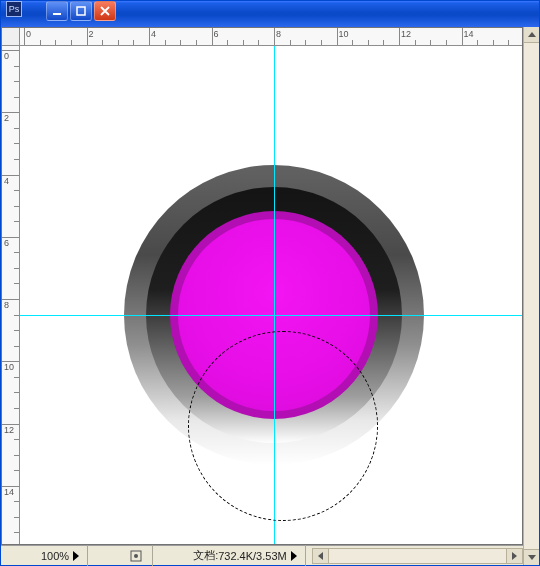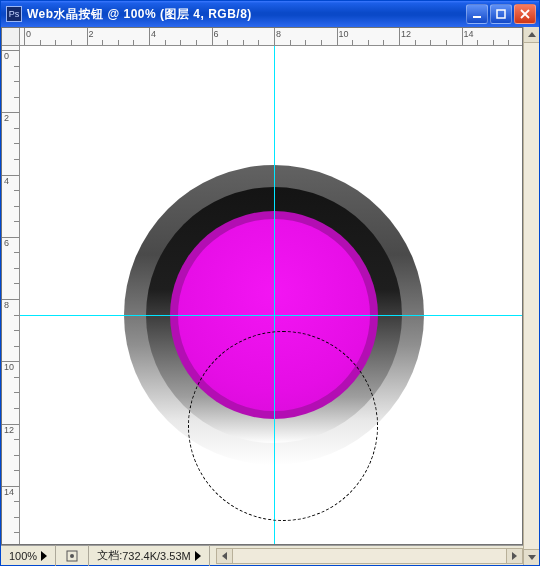--- a/index.html
+++ b/index.html
@@ -12,23 +12,24 @@
     display: flex; flex-direction: column;
     background: #ece9d8;
     position: relative;
   }
 
   
   .titlebar {
     height: 26px;
     background: linear-gradient(to bottom,#3b78ff 0%,#1c5fe8 8%,#0a49c8 45%,#0a49c8 55%,#2b68ef 100%);
     color: #fff;
-    display: flex; align-items: center;
+    display: flex; 
     padding: 0 3px 0 5px;
     font-size: 12px;
+    gap: 19px;
   }
   .titlebar .app-icon {
     width: 16px; height: 16px; margin-right: 5px;
     background: #142a6a; border: 1px solid #9bb7f7;
     display: flex; align-items: center; justify-content: center;
     font-size: 9px; color: #c7d6ff;
   }
   .titlebar .title { flex: 1; white-space: nowrap; overflow: hidden; font-weight: bold; letter-spacing: .5px; }
   .win-controls { display: flex; gap: 2px; }
   .win-btn {
@@ -103,21 +104,21 @@
     border:1px dashed #000;
   }
 
   
   .statusbar {
     height: 20px; background: #ece9d8;
     border-top: 1px solid #9c9c9c;
     display: flex; align-items: center;
     font-size: 11px; color: #222;
   }
-  .status-cell { padding: 12px 8px; height: 100%; display: flex; align-items: center; border-right: 1px solid #aca899; }
+  .status-cell { padding: 12px 8px; height: 100%; display: flex; align-items: center; border-right: 1px solid #aca899; margin-left: 32px; }
   .status-cell.zoom { min-width: 50px; }
   .status-icon { width: 16px; height: 16px; display: flex; align-items: center; justify-content: center; }
   .arrow-r {
     width: 0; height: 0; border-top: 5px solid transparent; border-bottom: 5px solid transparent;
     border-left: 6px solid #000; margin-left: 4px;
   }
 
   
   .hscroll { flex: 1; height: 16px; margin-left: 6px; background: #efeadb; border: 1px solid #b8b099; position: relative; }
   .hscroll .end { position: absolute; top: 0; bottom: 0; width: 16px; background: #e4dfcd; display:flex; align-items:center; justify-content:center; }
@@ -138,21 +139,20 @@
   .main-col { flex:1; display:flex; flex-direction:column; min-width:0; }
 
 </style>
 </head>
 <body>
 
 <div class="window">
 
   <div class="titlebar">
     <div class="app-icon">Ps</div>
-    <div class="title">Web水晶按钮 @ 100% (图层 4, RGB/8)</div>
     <div class="win-controls">
       <div class="win-btn win-min" title="Minimize">
         <svg width="10" height="10">
             <rect x="1" y="7" width="8" height="2" fill="#fff"></rect>
           </svg>
       </div>
       <div class="win-btn win-max" title="Maximize">
         <svg width="10" height="10">
             <rect x="1" y="1" width="8" height="8" fill="none" stroke="#fff" stroke-width="1.5"></rect>
           </svg>

